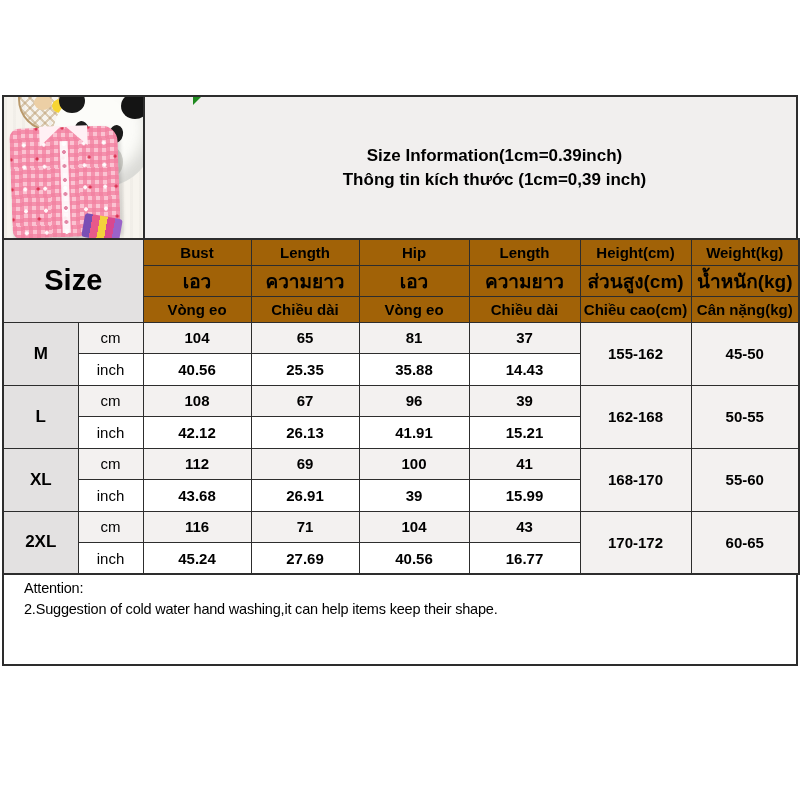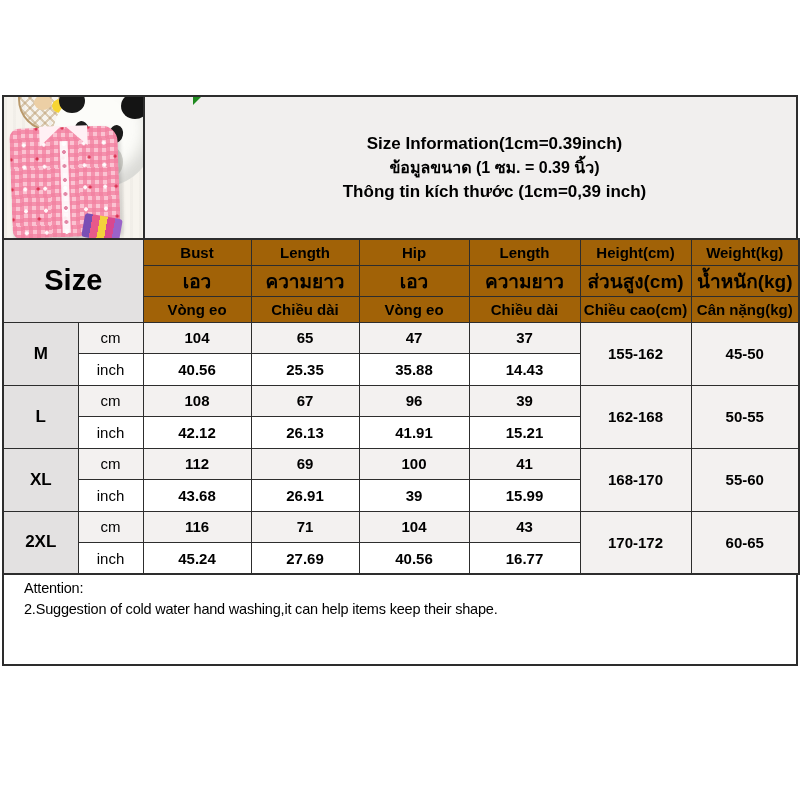--- a/index.html
+++ b/index.html
@@ -110,21 +110,20 @@
         </div>
         <div class="pajama">
           <div class="collar"></div>
           <div class="placket"></div>
         </div>
         <div class="tag"></div>
       </div>
       <div class="title-cell">
         <div class="corner-marker"></div>
         <div class="title-line">Size Information(1cm=0.39inch)</div>
-        <div class="title-line th">ข้อมูลขนาด (1 ซม. = 0.39 นิ้ว)</div>
         <div class="title-line">Thông tin kích thước (1cm=0,39 inch)</div>
       </div>
     </div>
 
     <table class="size-table">
       <colgroup>
         <col style="width:75px">
           <col style="width:65px">
           <col style="width:108px">
           <col style="width:108px">
@@ -160,21 +159,21 @@
           <th>Cân nặng(kg)</th>
         </tr>
       </thead>
       <tbody>
 
         <tr class="r-cm">
           <td class="size-lbl" rowspan="2">M</td>
           <td class="unit">cm</td>
           <td>104</td>
           <td>65</td>
-          <td>47</td>
+          <td>81</td>
           <td>37</td>
           <td class="mrg" rowspan="2">155-162</td>
           <td class="mrg" rowspan="2">45-50</td>
         </tr>
         <tr class="r-inch">
           <td class="unit">inch</td>
           <td>40.56</td>
           <td>25.35</td>
           <td>35.88</td>
           <td>14.43</td>

